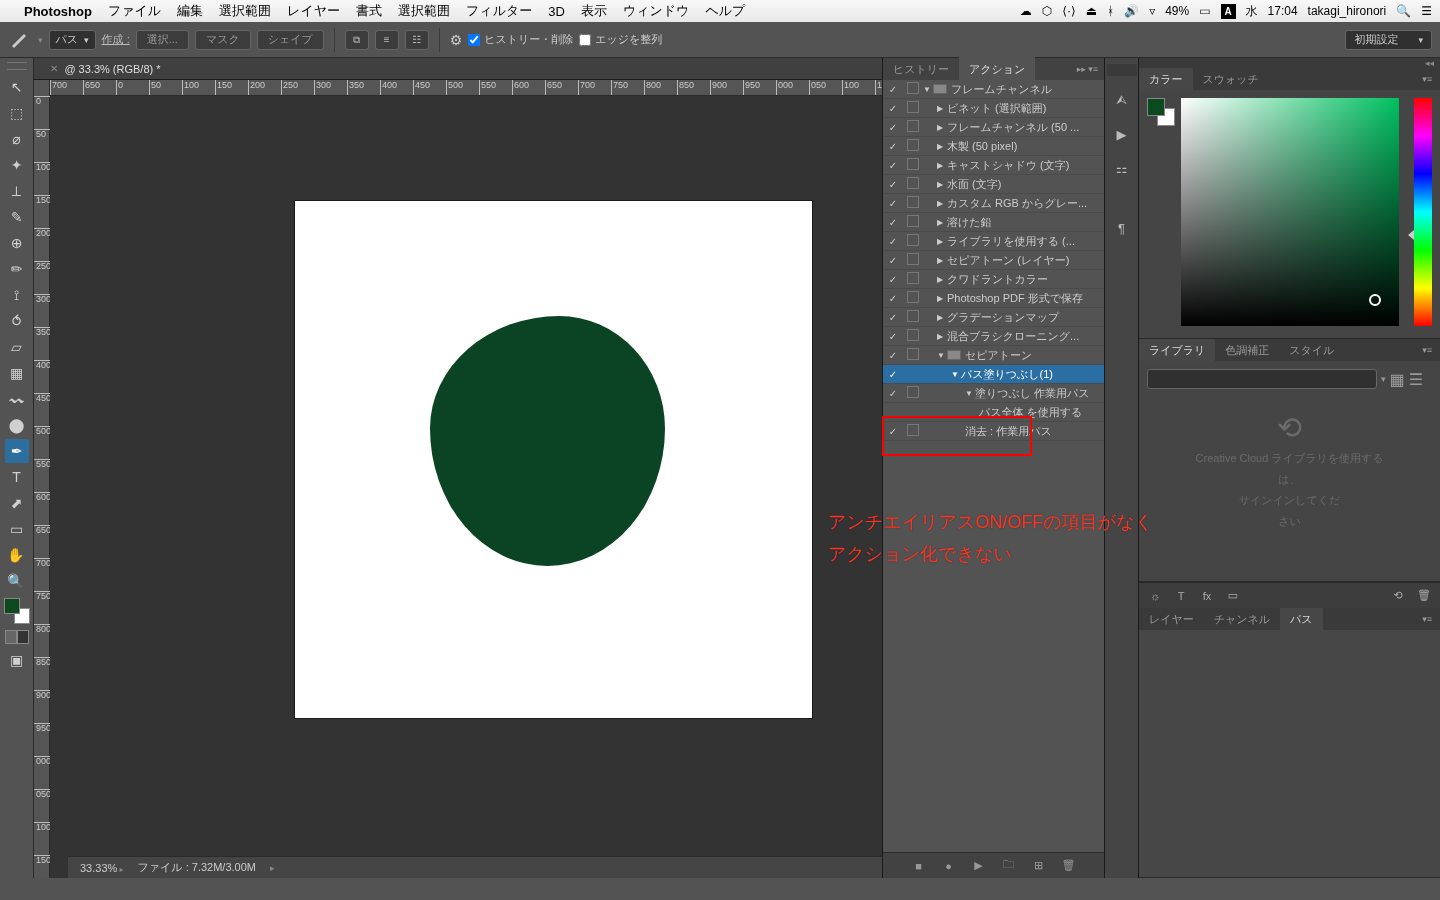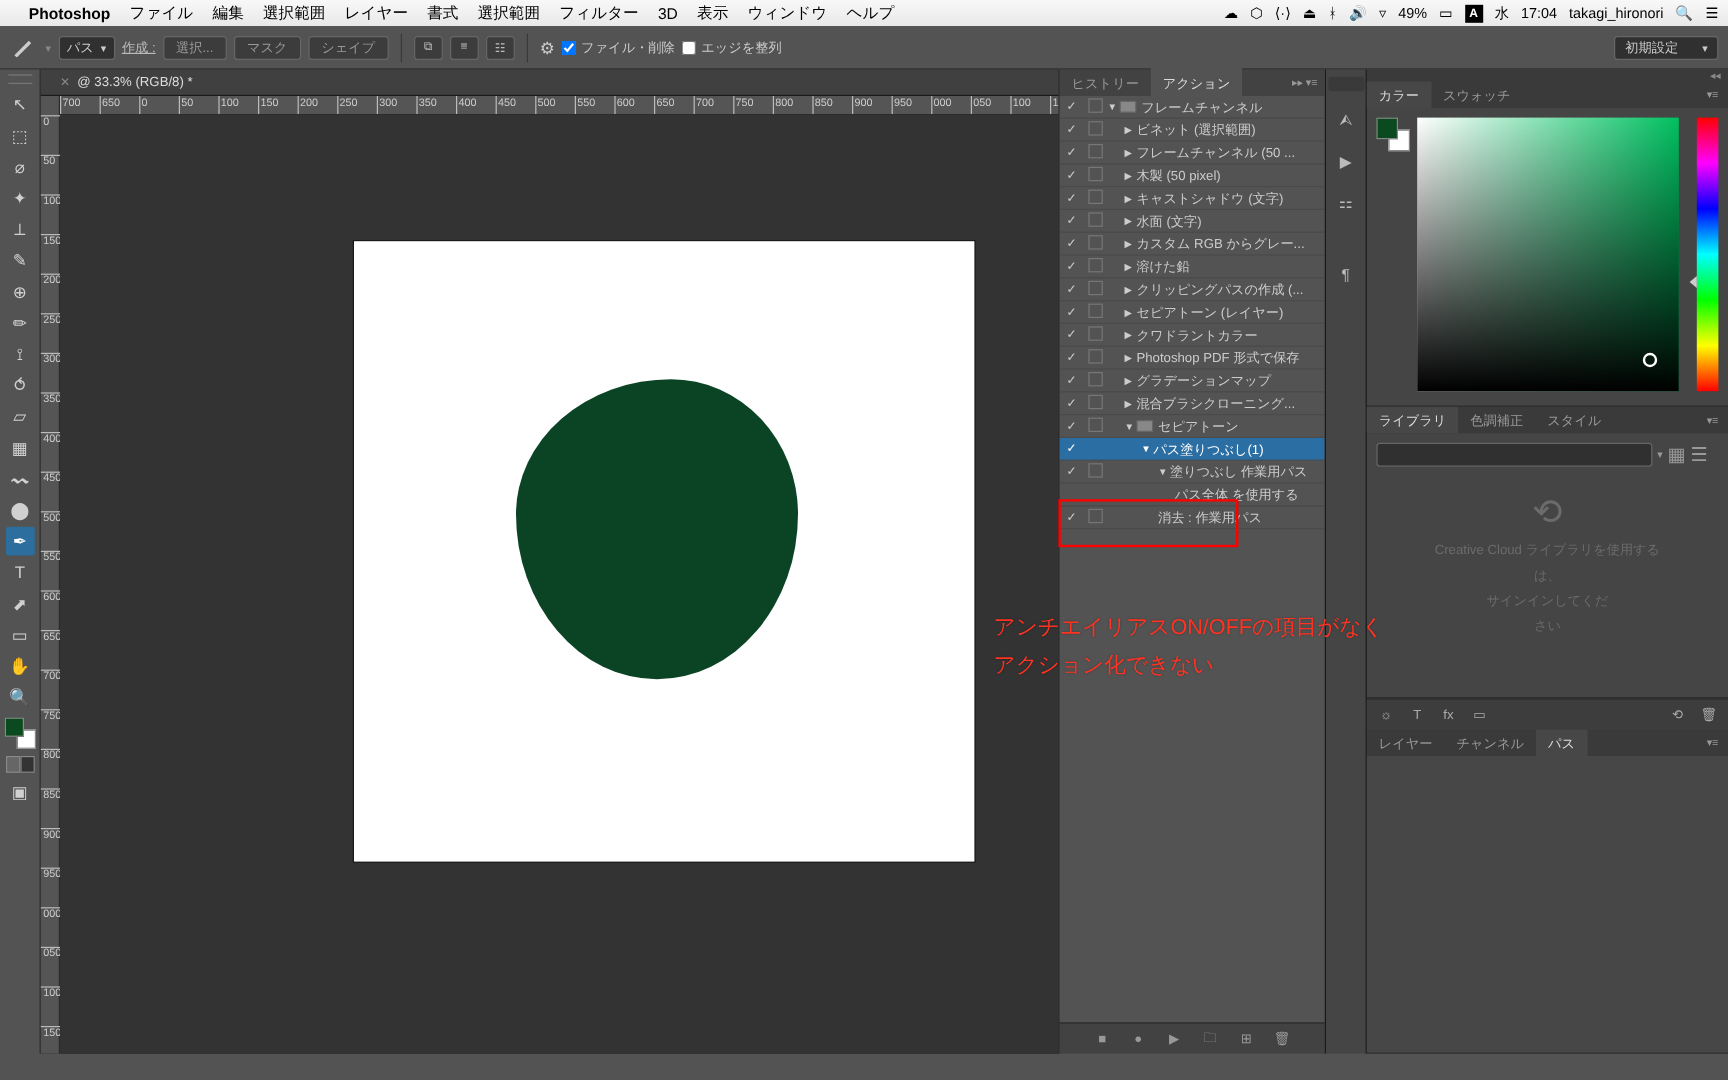--- a/index.html
+++ b/index.html
@@ -188,21 +188,21 @@
       <button class="opt-btn">マスク</button>
       <button class="opt-btn">シェイプ</button>
       <div class="opt-sep"></div>
       <div class="opt-iconbtn">⧉</div>
       <div class="opt-iconbtn">≡</div>
       <div class="opt-iconbtn">☷</div>
       <div class="opt-sep"></div>
       <span style="font-size:14px">⚙</span>
       <label class="opt-check">
           <input type="checkbox" checked="" style="">
-          <span>ファイル・削除</span>
+          <span>ヒストリー・削除</span>
         </label>
       <label class="opt-check">
           <input type="checkbox" style="">
           <span>エッジを整列</span>
         </label>
     </div>
     <div class="opt-preset">
         <span>初期設定</span>
       </div>
   </div>
@@ -351,20 +351,25 @@
             <div class="rv-label" style="top: 742px;">100</div>
             <div class="rv-tick" style="top: 775px;"></div>
             <div class="rv-label" style="top: 775px;">150</div>
           </div>
         <div class="canvas-area">
           <div class="artboard">
             <div class="blob"></div>
           </div>
         </div>
       </div>
+      <div class="statusbar">
+        <span class="zoom">33.33%</span>
+        <span>ファイル : 7.32M/3.00M</span>
+        <span style="font-size:9px;color:#888">▸</span>
+      </div>
     </div>
 
     <div class="actions-col">
       <div class="panel-tabs">
         <div class="panel-tab">ヒストリー</div>
         <div class="panel-tab active">アクション</div>
         <div class="panel-collapse">▸▸ ▾≡</div>
       </div>
       <div class="actions-body" id="actions-body">
           <div class="action-row">
@@ -430,21 +435,21 @@
             <div class="action-tree" style="padding-left: 14px;">
               <span class="tree-arrow">▶</span>
               <span>溶けた鉛</span>
             </div>
           </div>
           <div class="action-row">
             <div class="action-chk">✓</div>
             <div class="action-dlg"><span class="action-dlg-box"></span></div>
             <div class="action-tree" style="padding-left: 14px;">
               <span class="tree-arrow">▶</span>
-              <span>クリッピングパスの作成 (...</span>
+              <span>ライブラリを使用する (...</span>
             </div>
           </div>
           <div class="action-row">
             <div class="action-chk">✓</div>
             <div class="action-dlg"><span class="action-dlg-box"></span></div>
             <div class="action-tree" style="padding-left: 14px;">
               <span class="tree-arrow">▶</span>
               <span>セピアトーン (レイヤー)</span>
             </div>
           </div>

